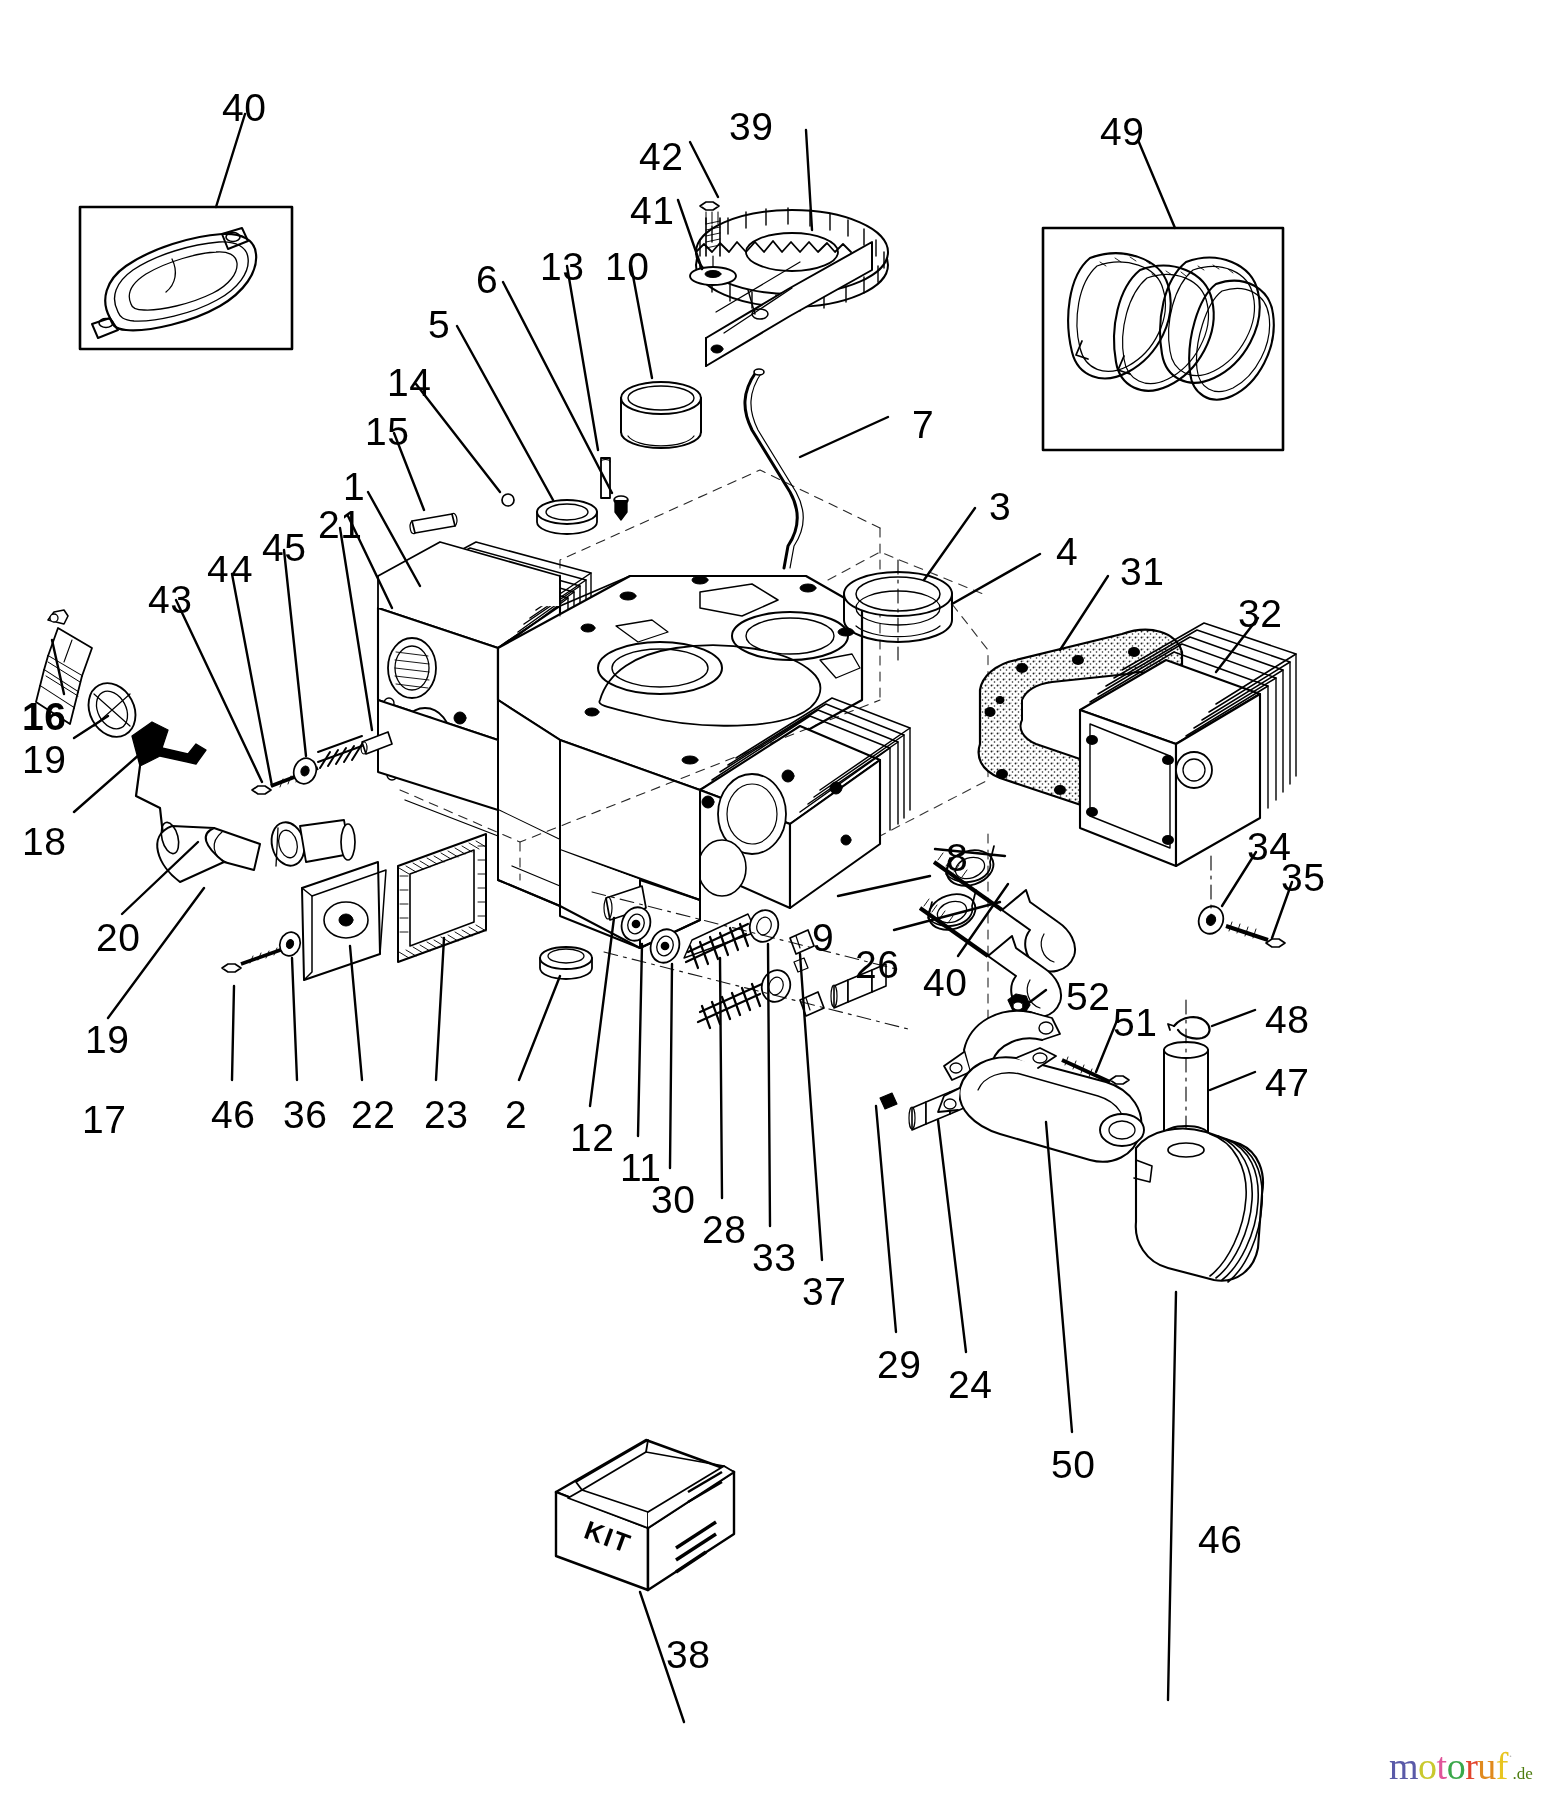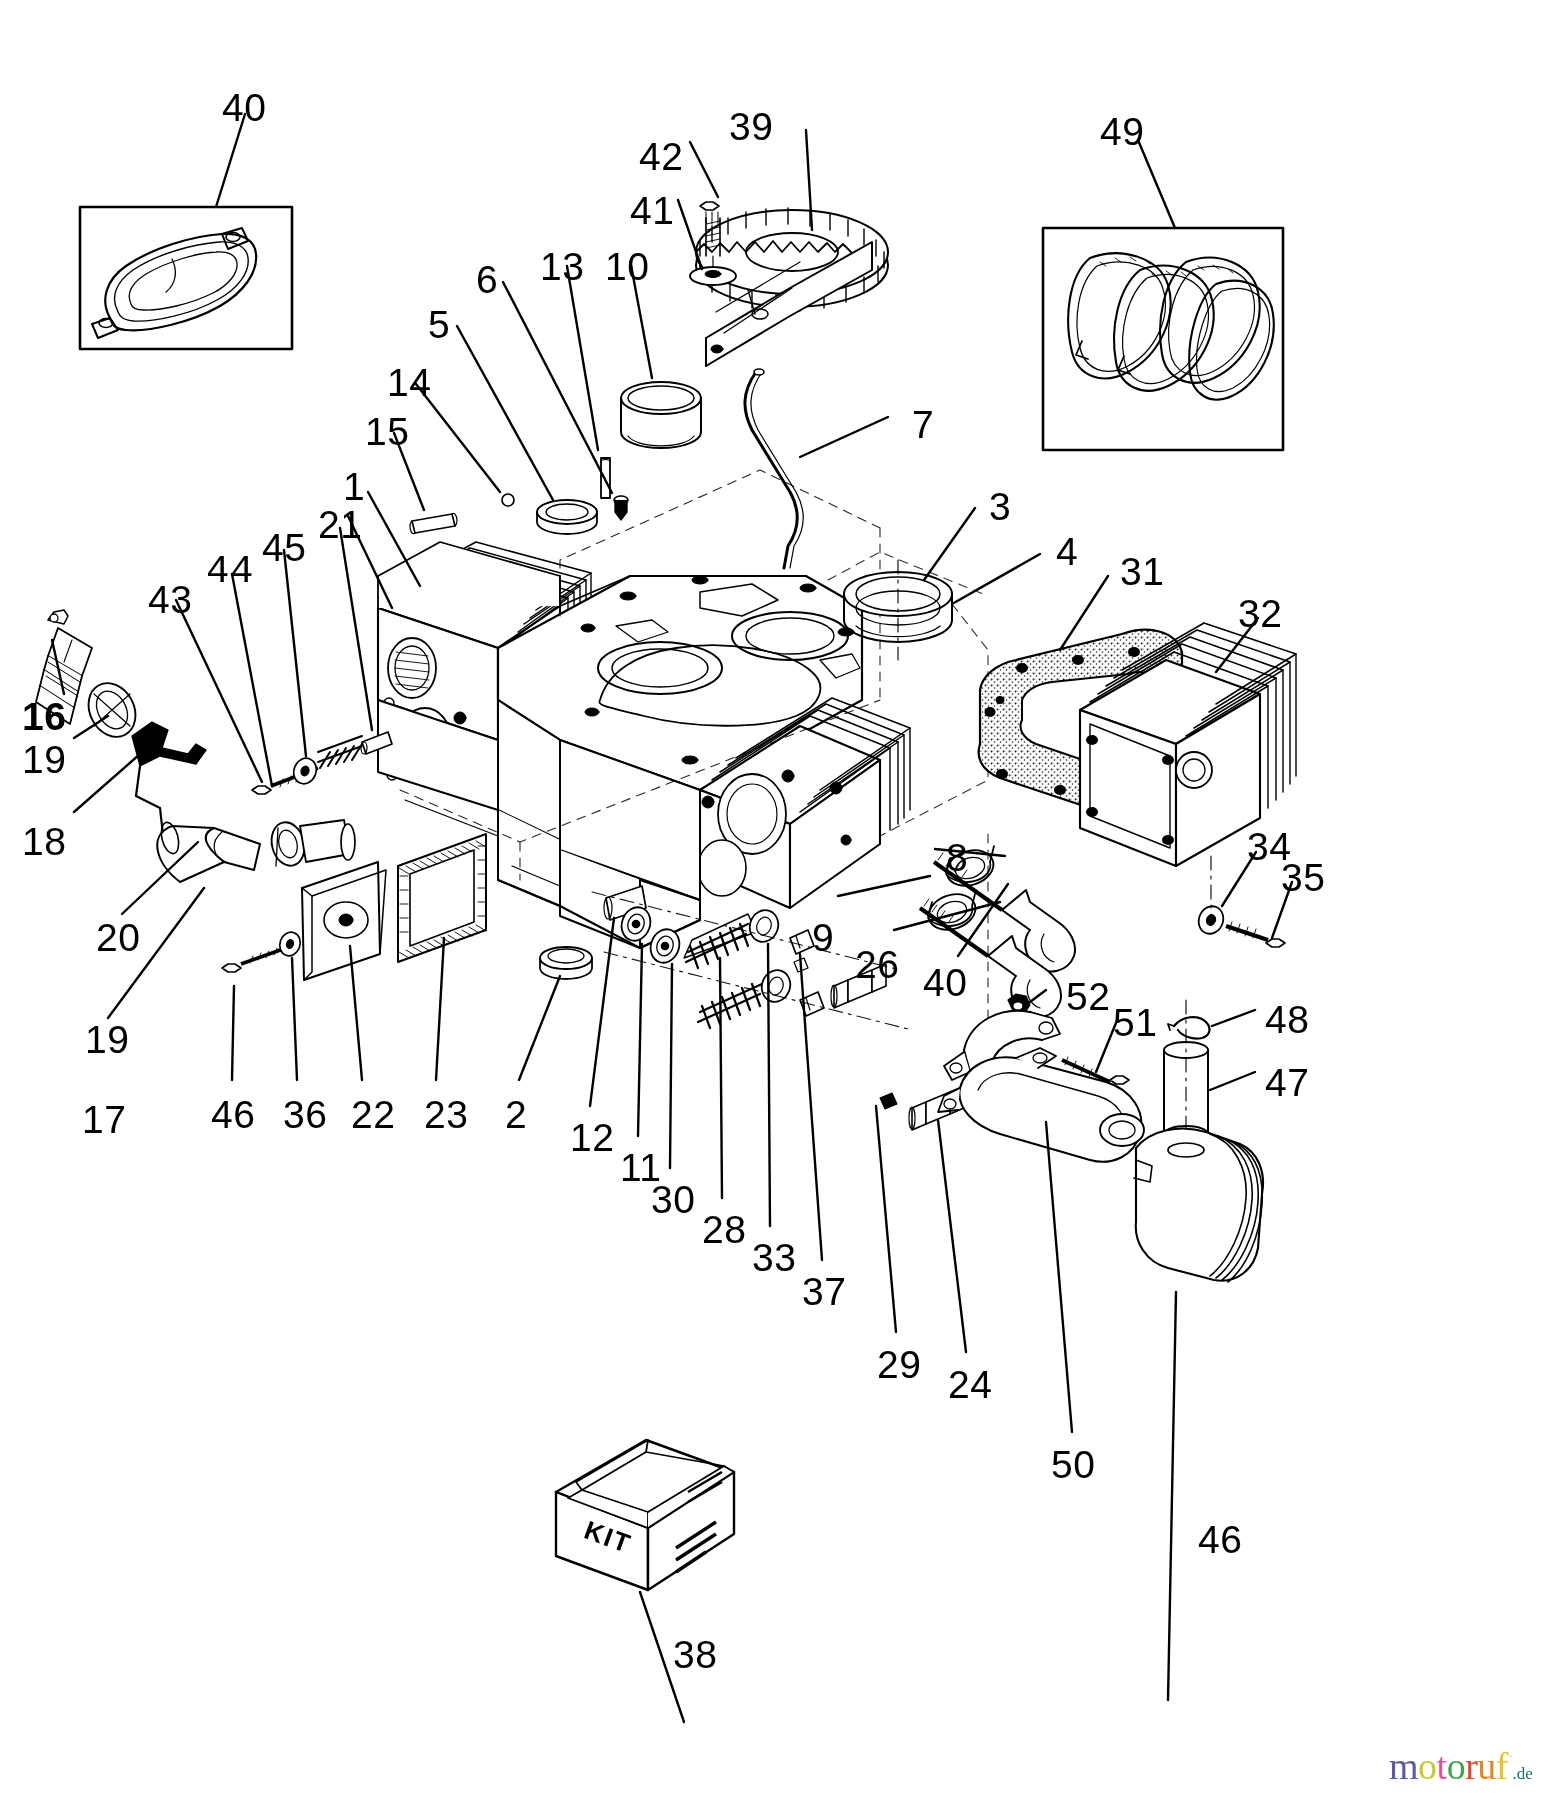--- a/index.html
+++ b/index.html
@@ -770,19 +770,19 @@
   <div class="callout" style="left:570px;  top:1118px;">12</div>
   <div class="callout" style="left:620px;  top:1148px;">11</div>
   <div class="callout" style="left:651px;  top:1180px;">30</div>
   <div class="callout" style="left:702px;  top:1210px;">28</div>
   <div class="callout" style="left:752px;  top:1238px;">33</div>
   <div class="callout" style="left:802px;  top:1272px;">37</div>
   <div class="callout" style="left:877px;  top:1345px;">29</div>
   <div class="callout" style="left:948px;  top:1365px;">24</div>
   <div class="callout" style="left:1051px; top:1445px;">50</div>
   <div class="callout" style="left:1150px; top:1520px;margin-left:48px;">46</div>
-  <div class="callout" style="left:666px;  top:1635px;margin-left:7px;">38</div>
+  <div class="callout" style="left:666px;  top:1635px;">38</div>
 
   <div id="watermark">
-    <span style="color:#5a5aa8">m</span><span style="color:#c9c92e">o</span><span style="color:#e0559a">t</span><span style="color:#3aa84a">o</span><span style="color:#e2452e">r</span><span style="color:#e08a1e">u</span><span style="color:#e8c521">f</span><span class="dotmark" style="color:#b9b9b9">˙</span><span class="suffix" style="color:#0f766e">.de</span>
+    <span style="color:#5a5aa8">m</span><span style="color:#c9c92e">o</span><span style="color:#e0559a">t</span><span style="color:#3aa84a">o</span><span style="color:#e2452e">r</span><span style="color:#e08a1e">u</span><span style="color:#e8c521">f</span><span class="dotmark" style="color:#b9b9b9">˙</span><span class="suffix" style="color:#4d7c0f">.de</span>
   </div>
 
 </div>
 
 </body></html>

